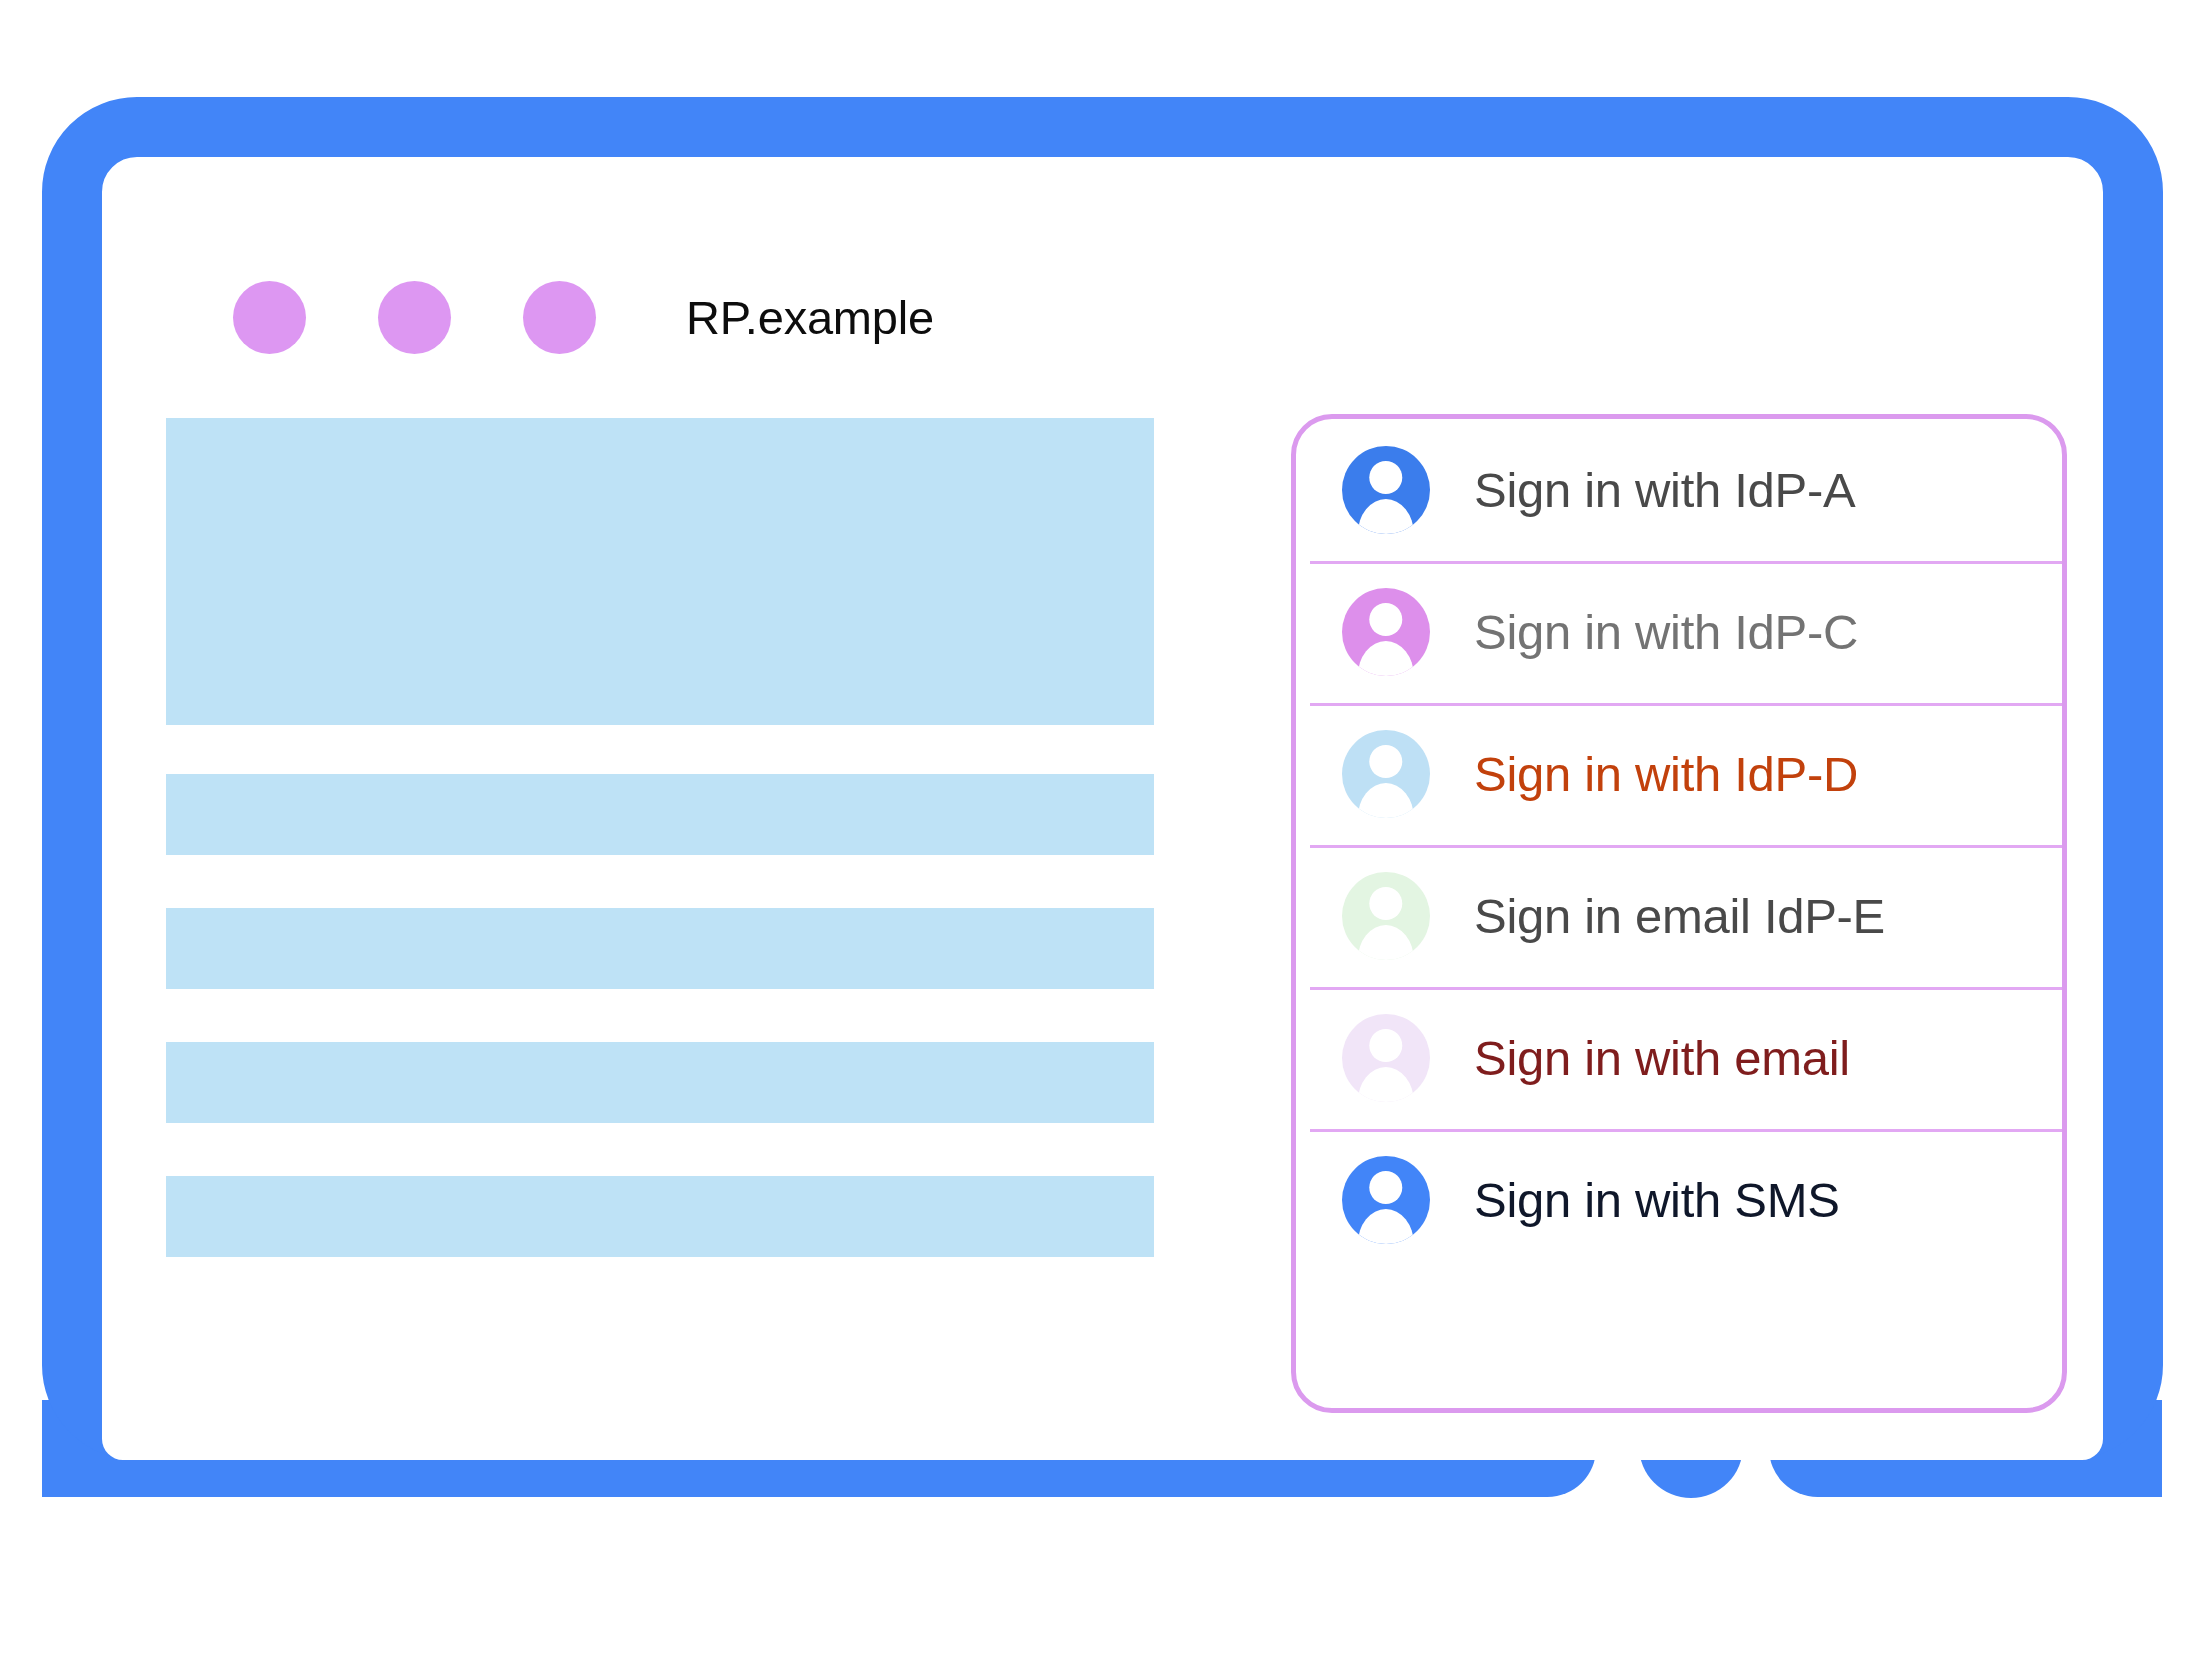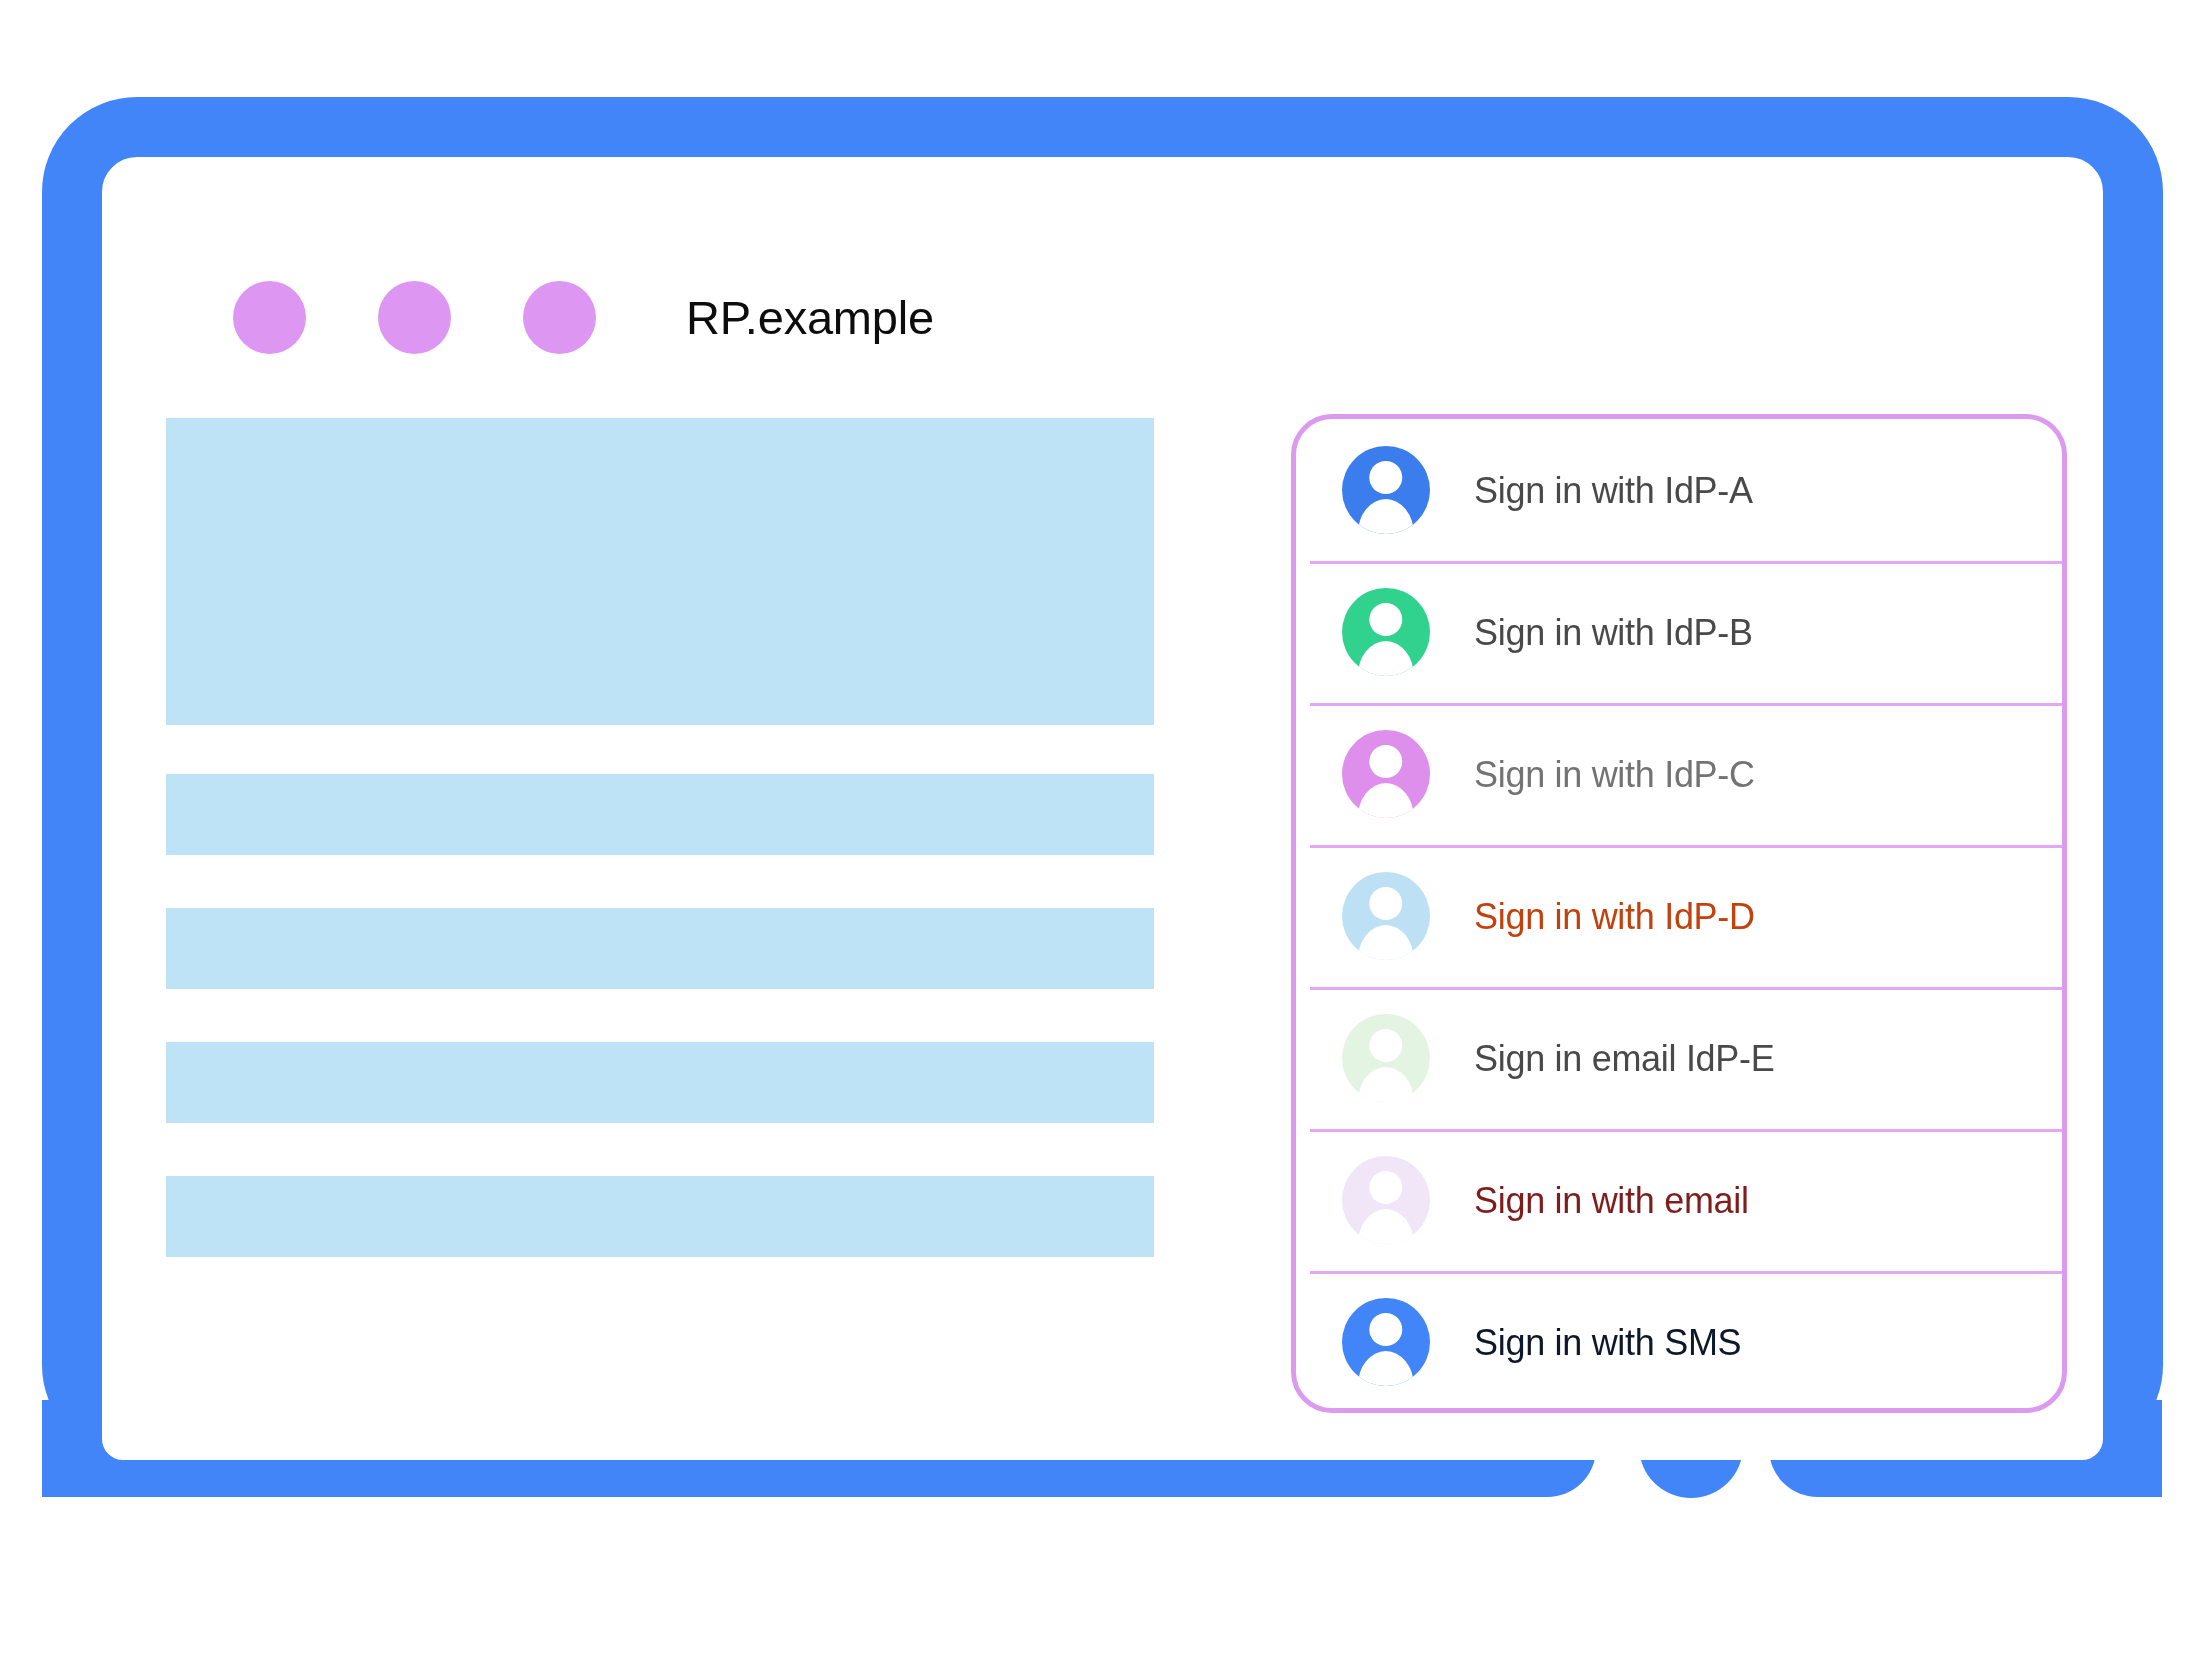--- a/index.html
+++ b/index.html
@@ -176,21 +176,21 @@
     left: 50%;
     top: 60%;
     width: 64%;
     height: 64%;
     transform: translateX(-50%);
     border-radius: 50% 50% 0 0 / 62% 62% 0 0;
     background: #ffffff;
   }
   .signin-label {
     margin-left: 44px;
-    font-size: 36px;
+    font-size: 49px;
     line-height: 49px;
     color: #494949;
     letter-spacing: -0.3px;
     white-space: nowrap;
   }
 </style>
 </head>
 <body>
 
 <div id="device-frame">
@@ -222,27 +222,20 @@
 
     <div id="account-panel">
         <div class="signin-row">
           <div class="avatar" style="background: rgb(59, 125, 236);">
             <div class="head"></div>
             <div class="body"></div>
           </div>
           <div class="signin-label" style="color: rgb(73, 73, 73);">Sign in with IdP-A</div>
         </div>
         <div class="signin-row">
-          <div class="avatar" style="background: rgb(49, 210, 141);">
-            <div class="head"></div>
-            <div class="body"></div>
-          </div>
-          <div class="signin-label" style="color: rgb(73, 73, 73);">Sign in with IdP-B</div>
-        </div>
-        <div class="signin-row">
           <div class="avatar" style="background: rgb(221, 143, 235);">
             <div class="head"></div>
             <div class="body"></div>
           </div>
           <div class="signin-label" style="color: #737373;">Sign in with IdP-C</div>
         </div>
         <div class="signin-row">
           <div class="avatar" style="background: rgb(190, 224, 245);">
             <div class="head"></div>
             <div class="body"></div>

